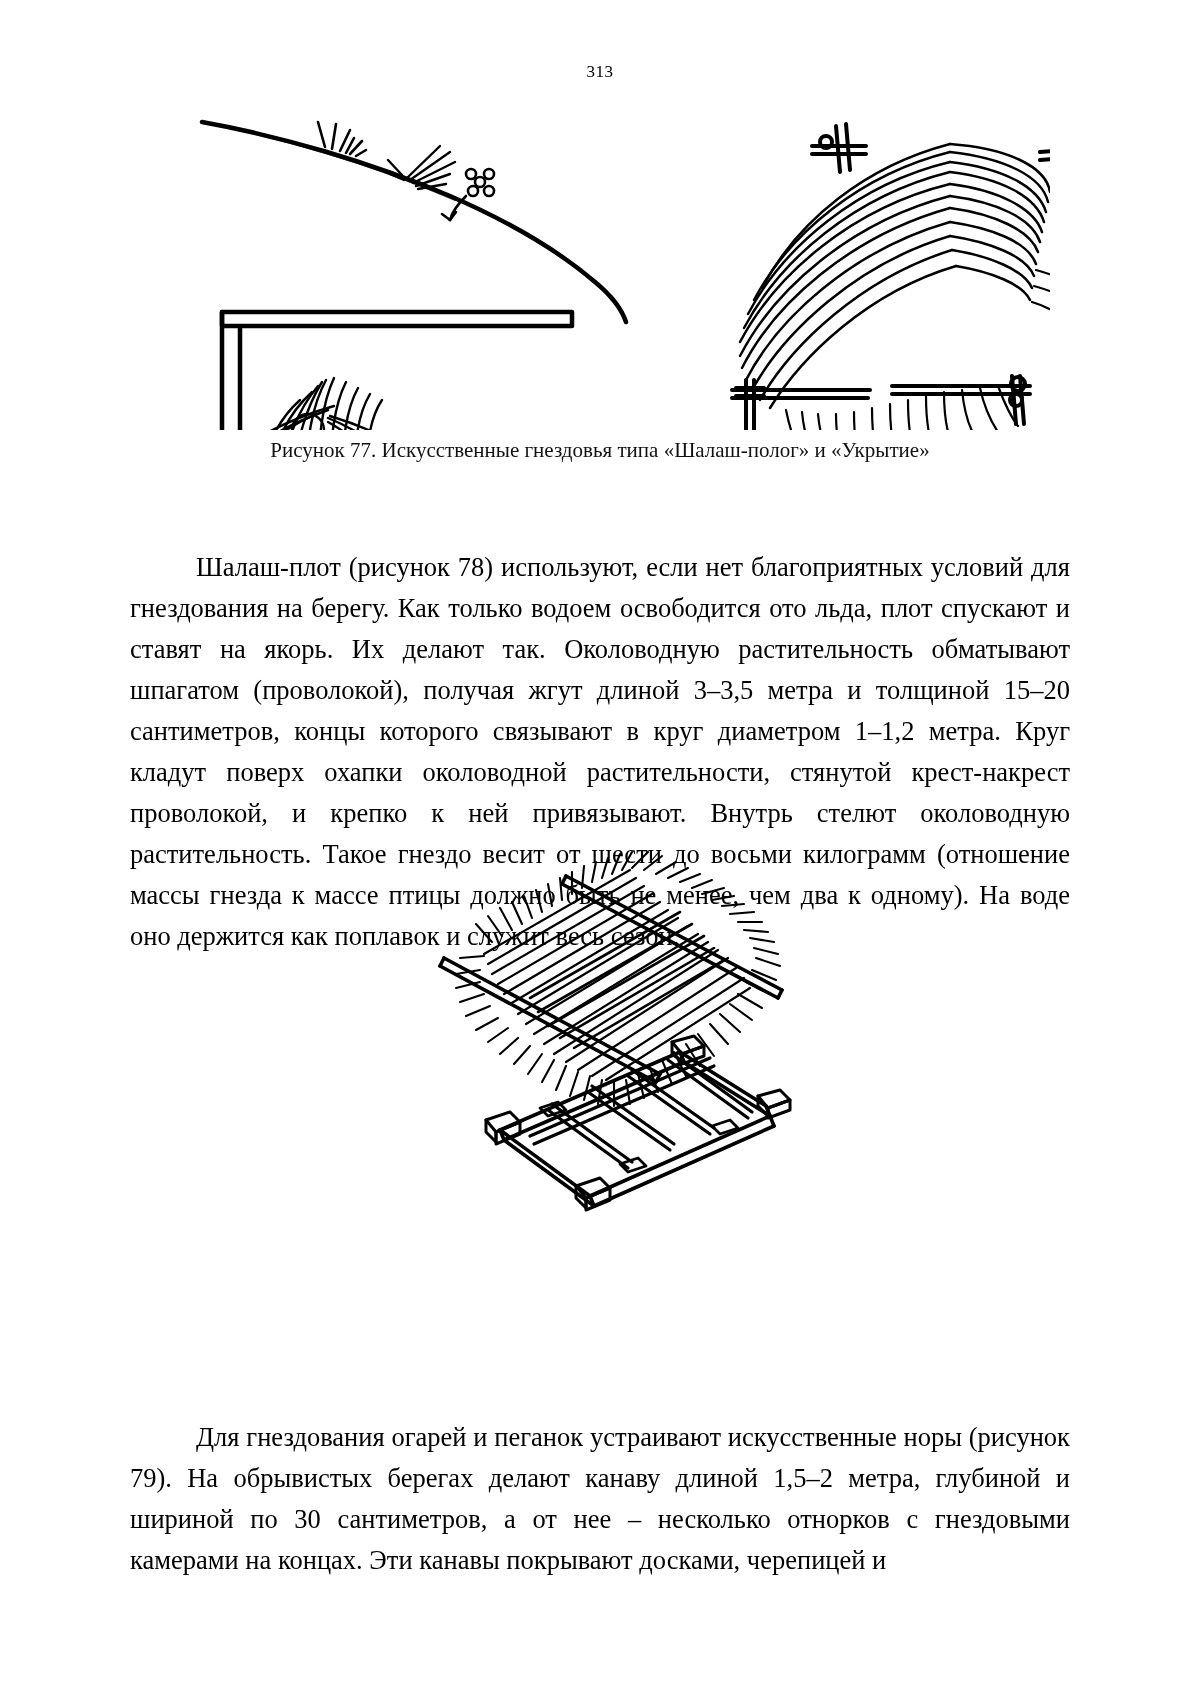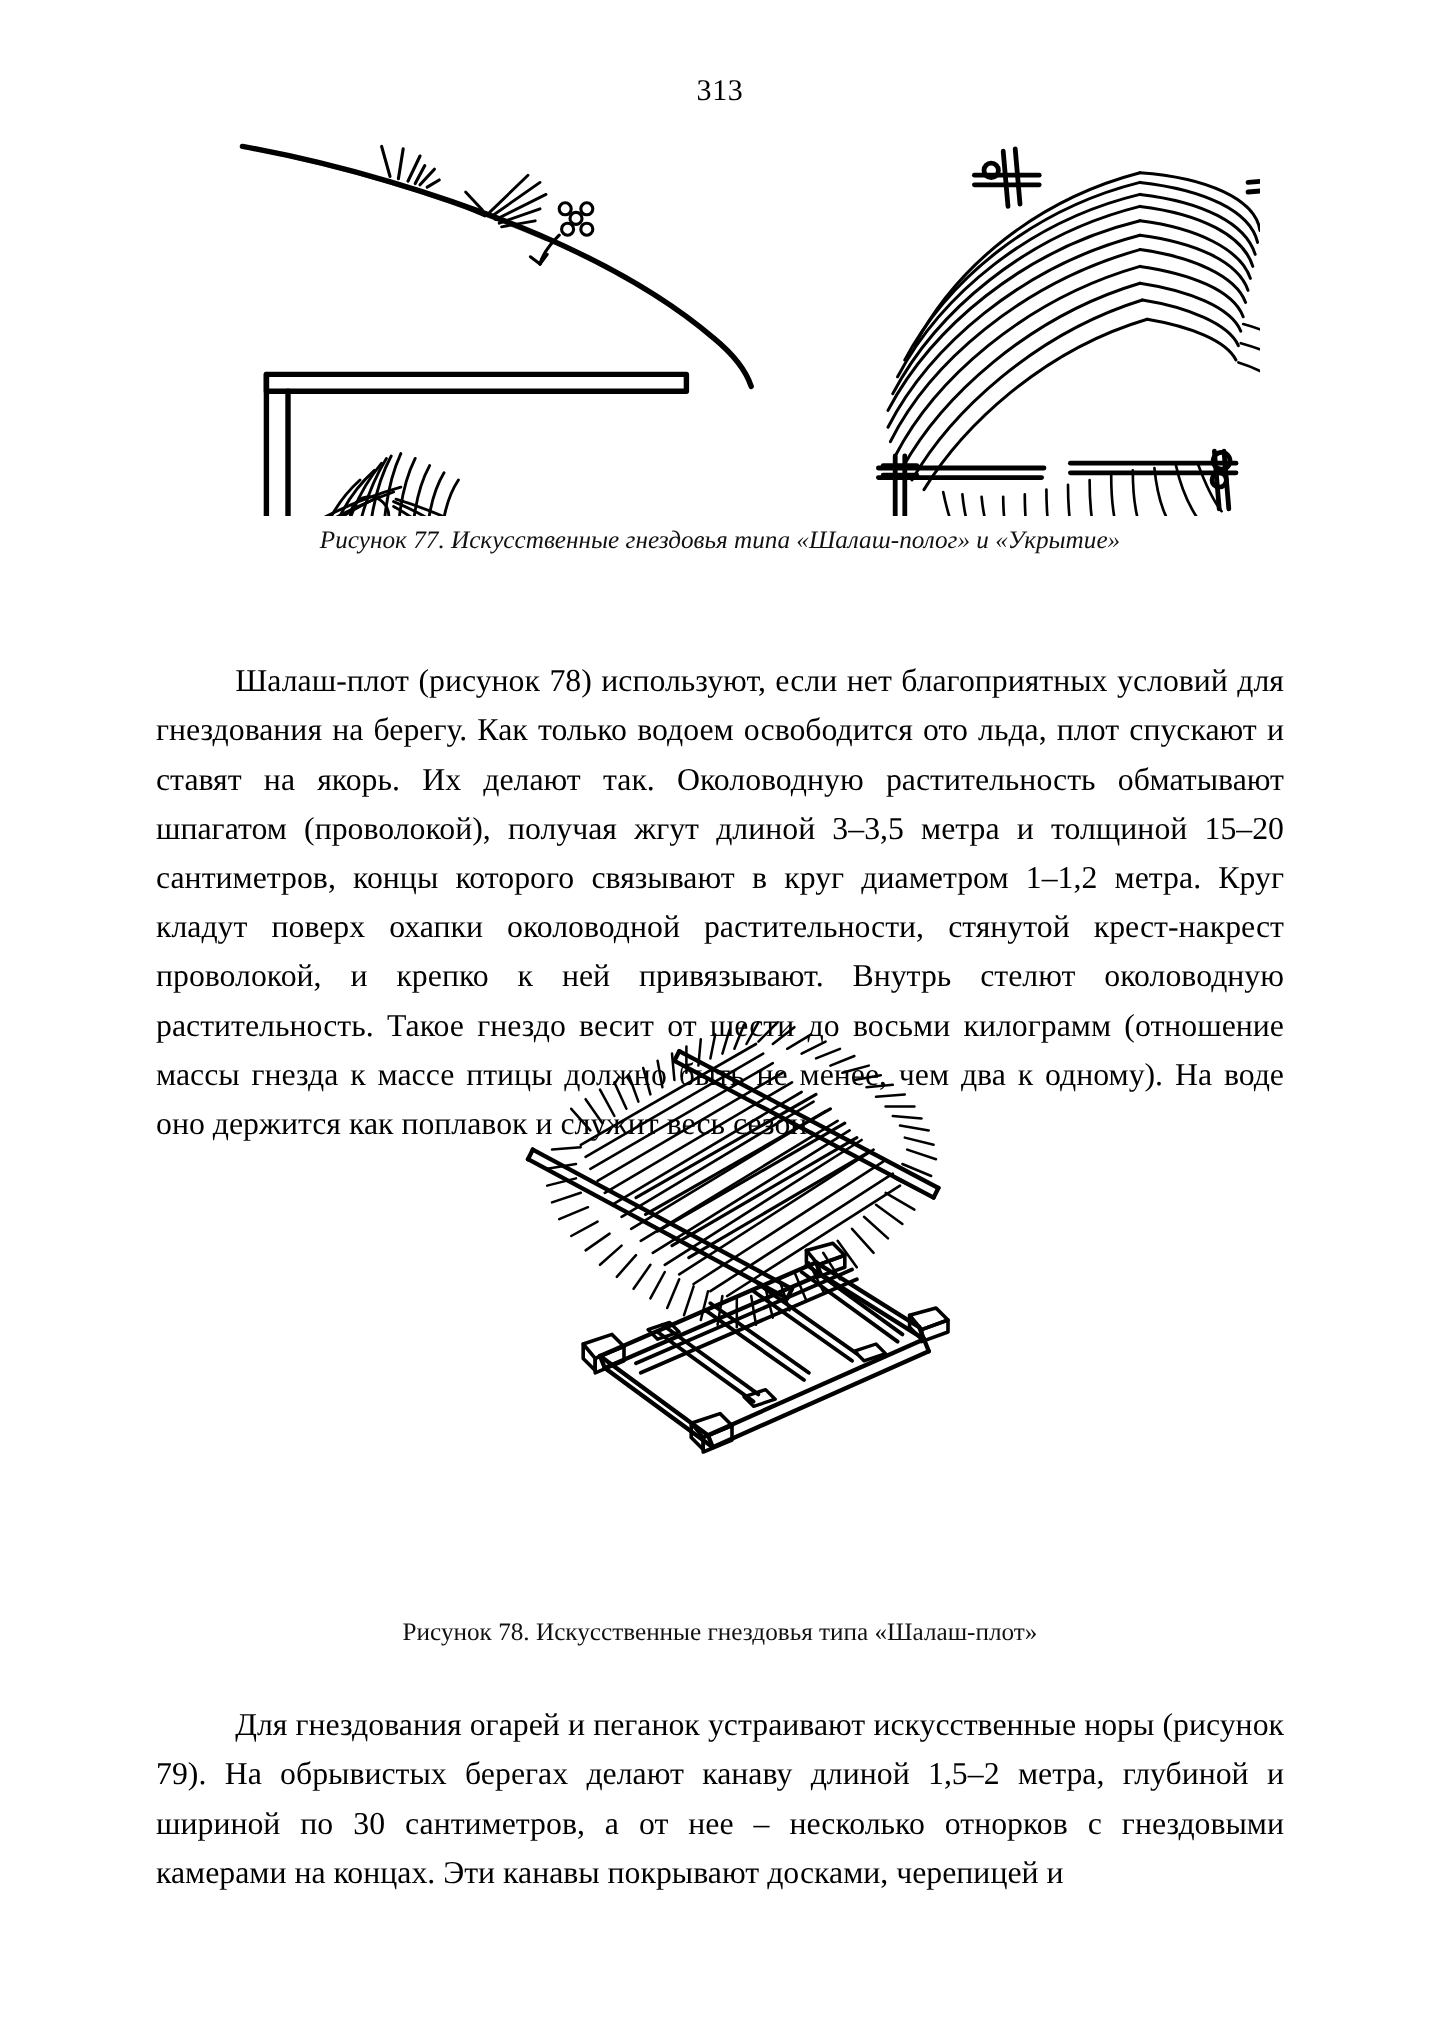--- a/index.html
+++ b/index.html
@@ -17,42 +17,42 @@
     font-family: "Liberation Serif", "DejaVu Serif", serif;
     color: #000000;
     overflow: hidden;
   }
   .page-number {
     position: absolute;
     top: 62px;
     left: 0;
     width: 1200px;
     text-align: center;
-    font-size: 25px;
+    font-size: 17px;
     letter-spacing: 0.5px;
   }
 
   
   .figure {
     position: absolute;
   }
   #figure-77 { left: 150px; top: 100px; width: 900px; height: 330px; }
   #figure-78 { left: 380px; top: 820px; width: 440px; height: 430px; }
 
   .figure svg { display: block; width: 100%; height: 100%; }
 
   .caption {
     position: absolute;
     width: 1200px;
     left: 0;
     text-align: center;
     font-size: 21px;
     color: #111;
   }
-  #caption-77 { top: 438px; font-style: italic; }
+  #caption-77 { top: 438px; }
   #caption-78 { top: 1348px; }
 
   
   .body-text {
     position: absolute;
     left: 130px;
     width: 940px;
     font-size: 26.5px;
     line-height: 41px;
     text-align: justify;
@@ -388,17 +388,16 @@
 
         <g stroke-width="2.8">
           <path d="M160 288 L 178 282 L 186 290 L 168 296 Z"></path>
           <path d="M240 344 L 258 338 L 266 346 L 248 352 Z"></path>
           <path d="M332 306 L 350 300 L 358 308 L 340 314 Z"></path>
         </g>
       </g>
     </svg>
   </div>
 
-  <div class="caption" id="caption-78">Рисунок 78. Искусственные гнездовья типа «Шалаш-плот»</div>
 
   <p class="body-text" id="paragraph-2">Для гнездования огарей и пеганок устраивают искусственные норы (рисунок 79). На обрывистых берегах делают канаву длиной 1,5–2 метра, глубиной и шириной по 30 сантиметров, а от нее – несколько отнорков с гнездовыми камерами на концах. Эти канавы покрывают досками, черепицей и</p>
 
 </div>
 
 </body></html>

